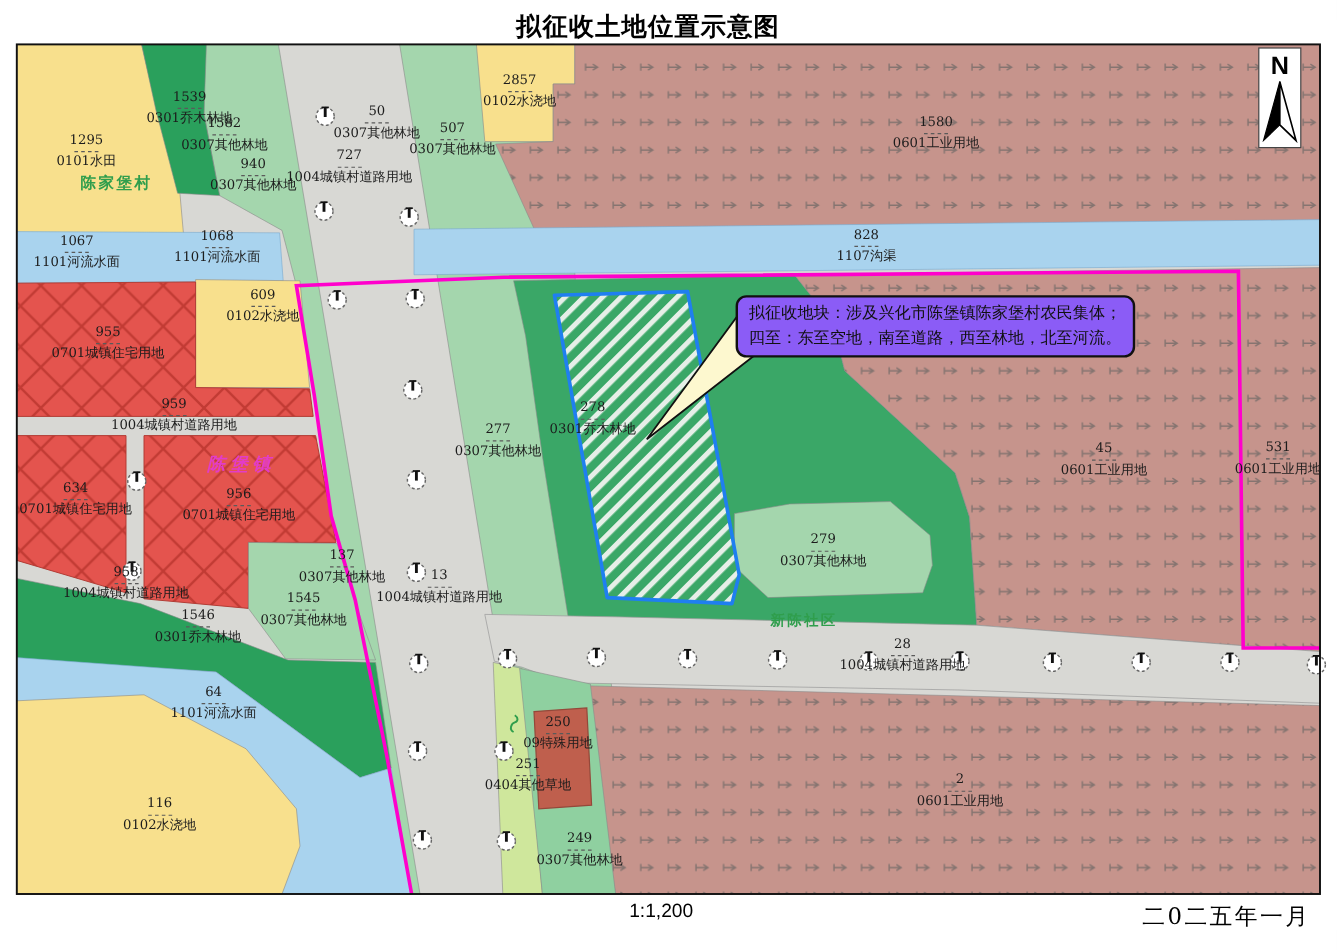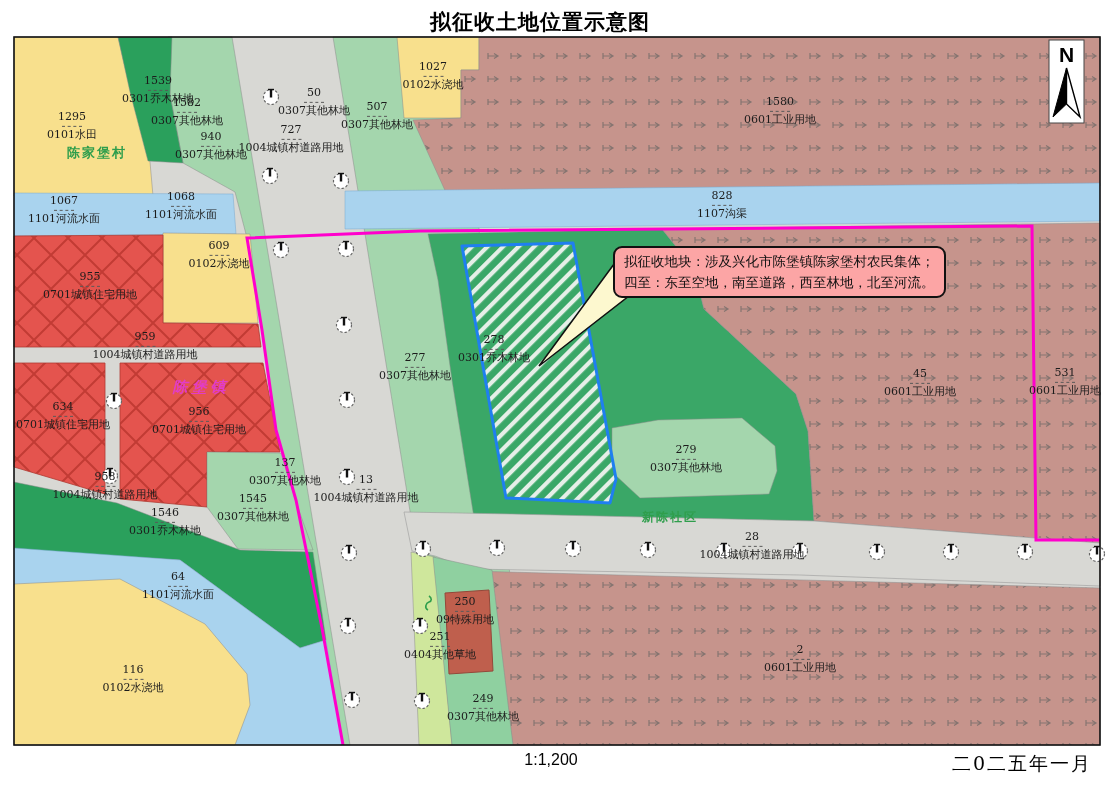--- a/index.html
+++ b/index.html
@@ -10,21 +10,21 @@
   svg{position:absolute;left:0;top:0;}
   #labels{position:absolute;left:0;top:0;width:1114px;height:792px;pointer-events:none;}
   .plabel{position:absolute;transform:translate(-50%,-50%);display:flex;flex-direction:column;
           align-items:center;font-size:11px;line-height:1.15;color:#1c1c1c;white-space:nowrap;}
   .pnum{display:block;}
   .pdash{display:block;width:20px;border-top:1px dashed #5a5a5a;margin:2px 0;}
   .aname{position:absolute;transform:translate(-50%,-50%);font-weight:bold;white-space:nowrap;}
   .village{color:#2f9e4c;font-size:13px;letter-spacing:2px;}
   .town{color:#e23cc8;font-size:15px;font-style:italic;letter-spacing:4px;}
   .community{color:#2f9e4c;font-size:12px;letter-spacing:2px;}
-  #callout{position:absolute;left:613px;top:246px;background:#fca5a5;border:2px solid #111;
+  #callout{position:absolute;left:613px;top:246px;background:#8b5cf6;border:2px solid #111;
            border-radius:9px;padding:3px 9px;font-size:13.5px;line-height:1.55;color:#111;
            white-space:nowrap;}
   #scale-label{position:absolute;left:551px;top:751px;transform:translateX(-50%);
            font-family:"Liberation Sans",sans-serif;font-size:16px;color:#000;}
   #date-label{position:absolute;right:22px;top:751px;font-size:19px;color:#000;letter-spacing:2px;}
 </style>
 </head>
 <body>
 
 <div id="stage">
@@ -168,21 +168,21 @@
         <span class="pnum">727</span>
         <span class="pdash"></span>
         <span class="puse">1004城镇村道路用地</span>
       </div>
       <div class="plabel" style="left: 377px; top: 116px;">
         <span class="pnum">507</span>
         <span class="pdash"></span>
         <span class="puse">0307其他林地</span>
       </div>
       <div class="plabel" style="left: 433px; top: 76px;">
-        <span class="pnum">1027</span>
+        <span class="pnum">2857</span>
         <span class="pdash"></span>
         <span class="puse">0102水浇地</span>
       </div>
       <div class="plabel" style="left: 780px; top: 111px;">
         <span class="pnum">1580</span>
         <span class="pdash"></span>
         <span class="puse">0601工业用地</span>
       </div>
       <div class="plabel" style="left: 64px; top: 210px;">
         <span class="pnum">1067</span>

